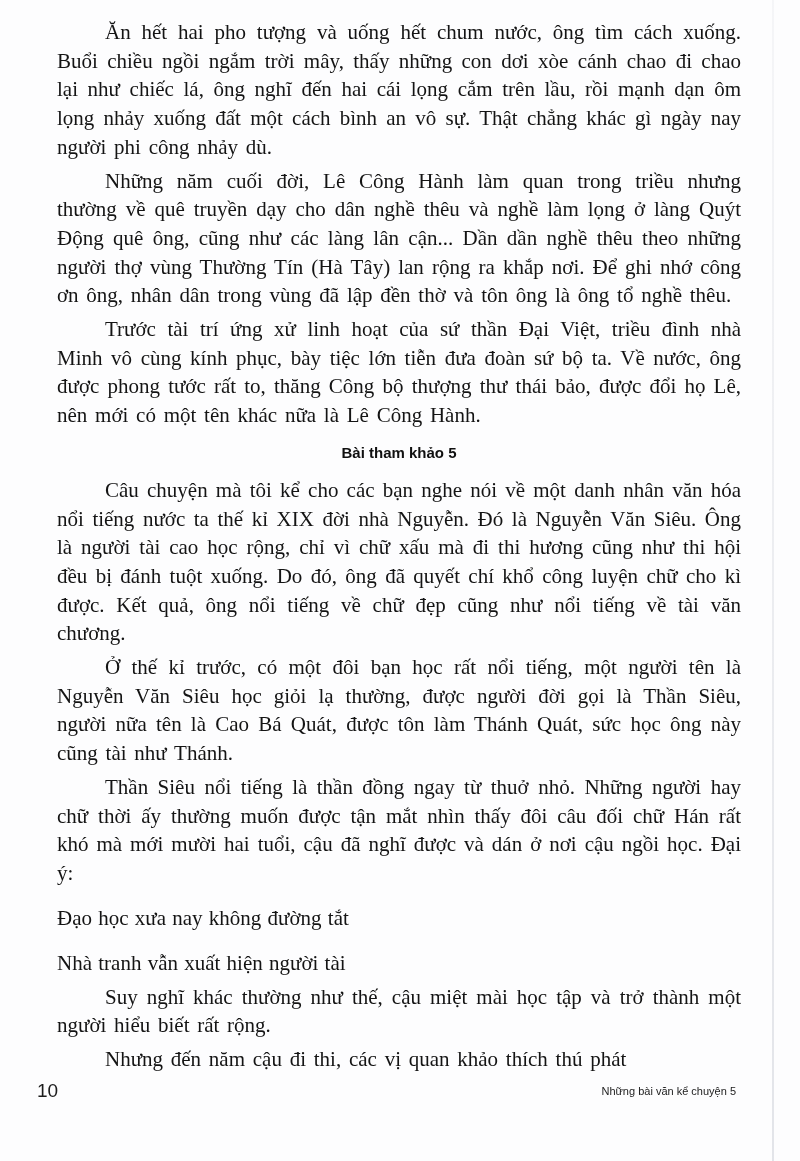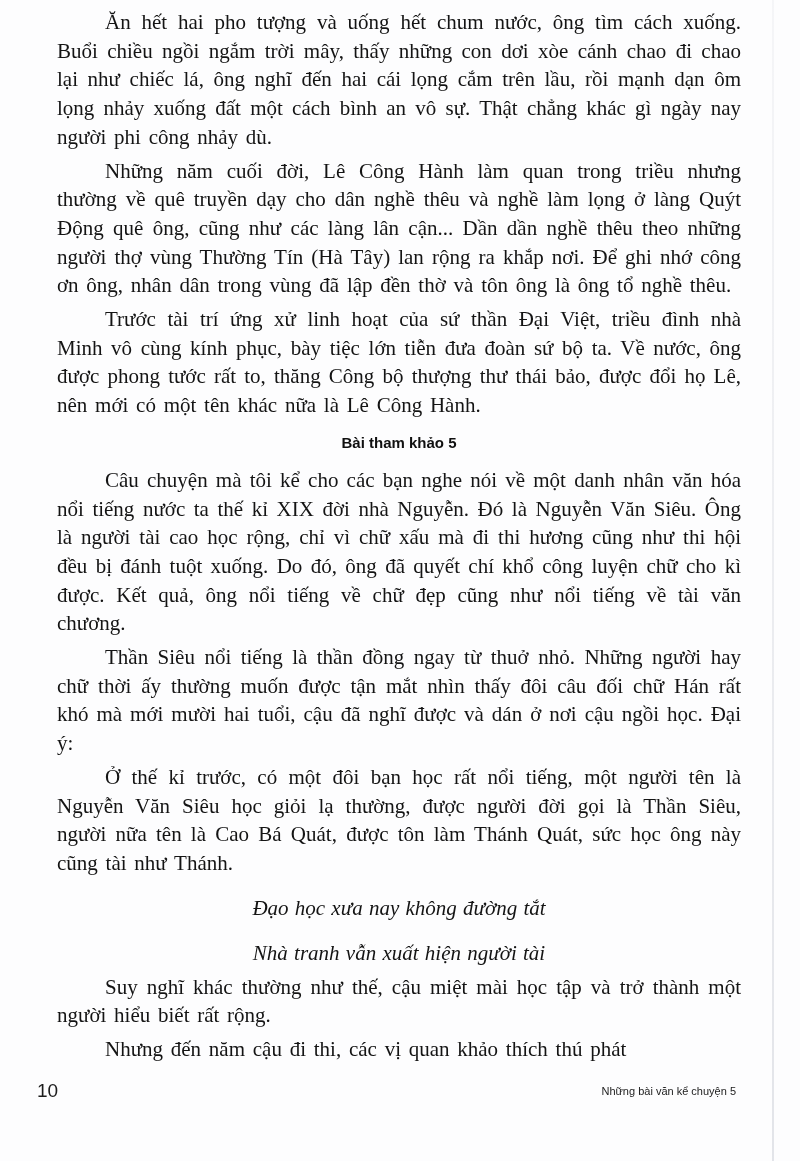--- a/index.html
+++ b/index.html
@@ -23,21 +23,21 @@
     top: 0;
     bottom: 0;
     right: 26px;
     width: 2px;
     background: linear-gradient(to bottom, rgba(220,222,228,0.25), rgba(205,208,216,0.55));
     pointer-events: none;
   }
   .content {
     position: absolute;
     left: 57px;
-    top: 8px;
+    top: 18px;
     width: 684px;
     font-size: 21px;
     line-height: 28.7px;
     text-align: justify;
     text-justify: inter-word;
   }
   .content p {
     margin: 0 0 5px 0;
     text-indent: 48px;
     word-spacing: 2.5px;
@@ -46,22 +46,20 @@
     margin: 9px 0 9px 0;
     text-align: center;
     font-family: "Liberation Sans", sans-serif;
     font-weight: bold;
     font-size: 15px;
     line-height: 28px;
     color: #101010;
   }
   .verse {
     margin: 16px 0 2px 0;
-    text-align: center;
-    font-style: italic;
     line-height: 29px;
     word-spacing: 1px;
   }
   .page-number {
     position: absolute;
     left: 37px;
     top: 1080px;
     font-family: "Liberation Sans", sans-serif;
     font-size: 19px;
     color: #1c1c1c;
@@ -88,23 +86,23 @@
     <p>Ăn hết hai pho tượng và uống hết chum nước, ông tìm cách xuống. Buổi chiều ngồi ngắm trời mây, thấy những con dơi xòe cánh chao đi chao lại như chiếc lá, ông nghĩ đến hai cái lọng cắm trên lầu, rồi mạnh dạn ôm lọng nhảy xuống đất một cách bình an vô sự. Thật chẳng khác gì ngày nay người phi công nhảy dù.</p>
 
     <p>Những năm cuối đời, Lê Công Hành làm quan trong triều nhưng thường về quê truyền dạy cho dân nghề thêu và nghề làm lọng ở làng Quýt Động quê ông, cũng như các làng lân cận... Dần dần nghề thêu theo những người thợ vùng Thường Tín (Hà Tây) lan rộng ra khắp nơi. Để ghi nhớ công ơn ông, nhân dân trong vùng đã lập đền thờ và tôn ông là ông tổ nghề thêu.</p>
 
     <p>Trước tài trí ứng xử linh hoạt của sứ thần Đại Việt, triều đình nhà Minh vô cùng kính phục, bày tiệc lớn tiễn đưa đoàn sứ bộ ta. Về nước, ông được phong tước rất to, thăng Công bộ thượng thư thái bảo, được đổi họ Lê, nên mới có một tên khác nữa là Lê Công Hành.</p>
 
     <div class="section-heading">Bài tham khảo 5</div>
 
     <p>Câu chuyện mà tôi kể cho các bạn nghe nói về một danh nhân văn hóa nổi tiếng nước ta thế kỉ XIX đời nhà Nguyễn. Đó là Nguyễn Văn Siêu. Ông là người tài cao học rộng, chỉ vì chữ xấu mà đi thi hương cũng như thi hội đều bị đánh tuột xuống. Do đó, ông đã quyết chí khổ công luyện chữ cho kì được. Kết quả, ông nổi tiếng về chữ đẹp cũng như nổi tiếng về tài văn chương.</p>
 
+    <p>Ở thế kỉ trước, có một đôi bạn học rất nổi tiếng, một người tên là Nguyễn Văn Siêu học giỏi lạ thường, được người đời gọi là Thần Siêu, người nữa tên là Cao Bá Quát, được tôn làm Thánh Quát, sức học ông này cũng tài như Thánh.</p>
+
     <p>Thần Siêu nổi tiếng là thần đồng ngay từ thuở nhỏ. Những người hay chữ thời ấy thường muốn được tận mắt nhìn thấy đôi câu đối chữ Hán rất khó mà mới mười hai tuổi, cậu đã nghĩ được và dán ở nơi cậu ngồi học. Đại ý:</p>
-
-    <p>Ở thế kỉ trước, có một đôi bạn học rất nổi tiếng, một người tên là Nguyễn Văn Siêu học giỏi lạ thường, được người đời gọi là Thần Siêu, người nữa tên là Cao Bá Quát, được tôn làm Thánh Quát, sức học ông này cũng tài như Thánh.</p>
 
     <div class="verse">Đạo học xưa nay không đường tắt</div>
 
     <div class="verse">Nhà tranh vẫn xuất hiện người tài</div>
 
     <p style="margin-top:5px">Suy nghĩ khác thường như thế, cậu miệt mài học tập và trở thành một người hiểu biết rất rộng.</p>
 
     <p>Nhưng đến năm cậu đi thi, các vị quan khảo thích thú phát</p>
 
   </div>

